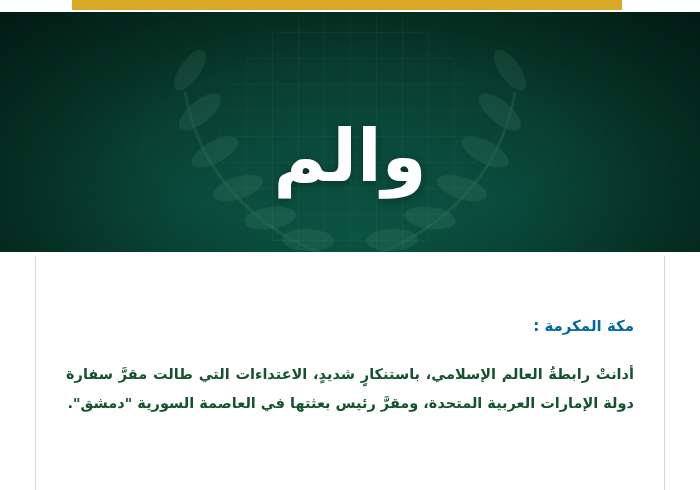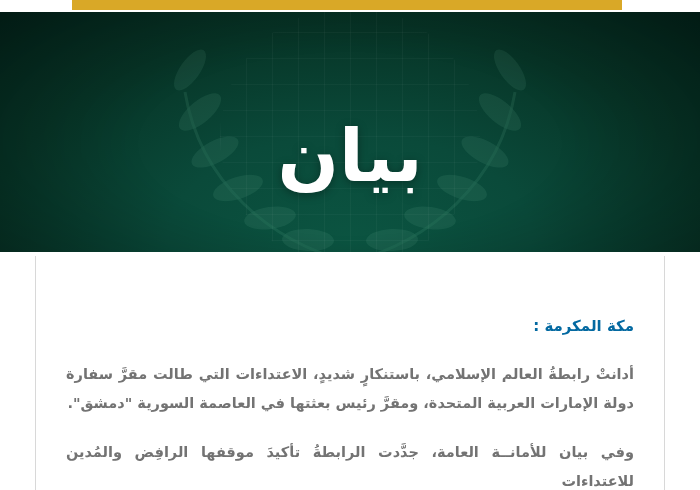--- a/index.html
+++ b/index.html
@@ -140,21 +140,21 @@
     margin-bottom: 22px;
     color: #0369a1;
   }
   .para {
     font-size: 14.5px;
     font-weight: 700;
     line-height: 2.0;
     margin: 0 0 20px 0;
     text-align: justify;
     text-align-last: right;
-    color: #737373;
+    color: #14532d;
   }
   .para.clipped {
     max-height: 52px;
     overflow: hidden;
   }
 </style>
 </head>
 <body>
 
 <div class="page">
@@ -182,27 +182,26 @@
         <ellipse cx="300" cy="256" rx="26" ry="11" transform="rotate(8 300 256)"></ellipse>
         <ellipse cx="262" cy="278" rx="26" ry="11" transform="rotate(-2 262 278)"></ellipse>
         <ellipse cx="60" cy="108" rx="24" ry="10" transform="rotate(-55 60 108)"></ellipse>
         <ellipse cx="380" cy="108" rx="24" ry="10" transform="rotate(55 380 108)"></ellipse>
       </g>
     </svg>
 
     <div class="globe"></div>
     <div class="hero-vignette"></div>
 
-    <div class="hero-title">بيان</div>
+    <div class="hero-title">والم</div>
   </div>
 
   <div class="sheet">
     <div class="rule-left"></div>
     <div class="rule-right"></div>
 
     <div class="content">
       <div class="salutation">مكة المكرمة :</div>
       <p class="para">أدانتْ رابطةُ العالم الإسلامي، باستنكارٍ شديدٍ، الاعتداءات التي طالت مقرَّ سفارة دولة الإمارات العربية المتحدة، ومقرَّ رئيس بعثتها في العاصمة السورية "دمشق".</p>
-      <p class="para clipped">وفي بيان للأمانــة العامة، جدَّدت الرابطةُ تأكيدَ موقفها الرافِض والمُدين للاعتداءات</p>
     </div>
   </div>
 
 </div>
 
 </body></html>

